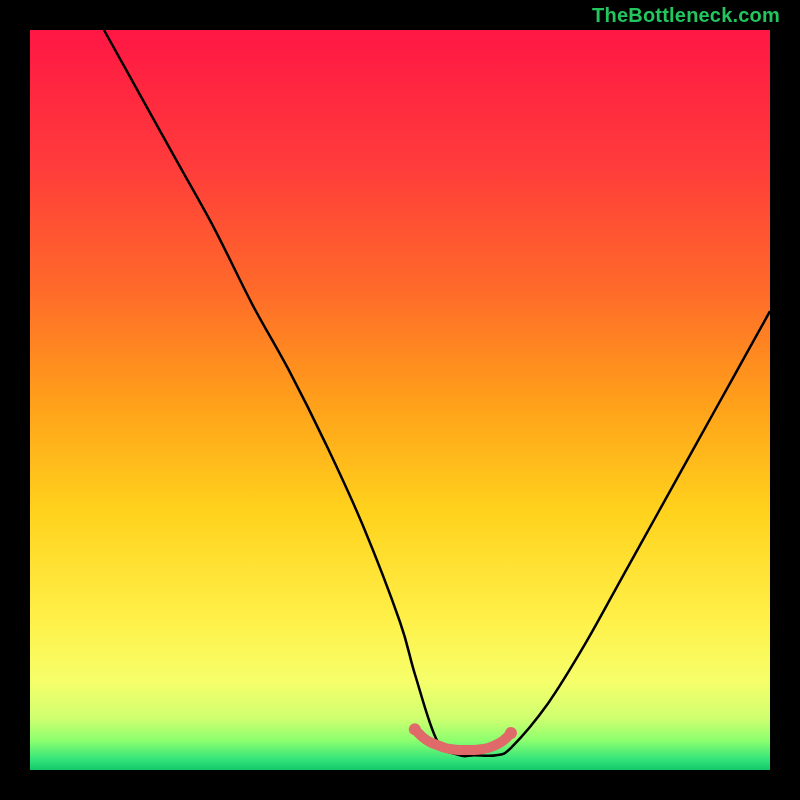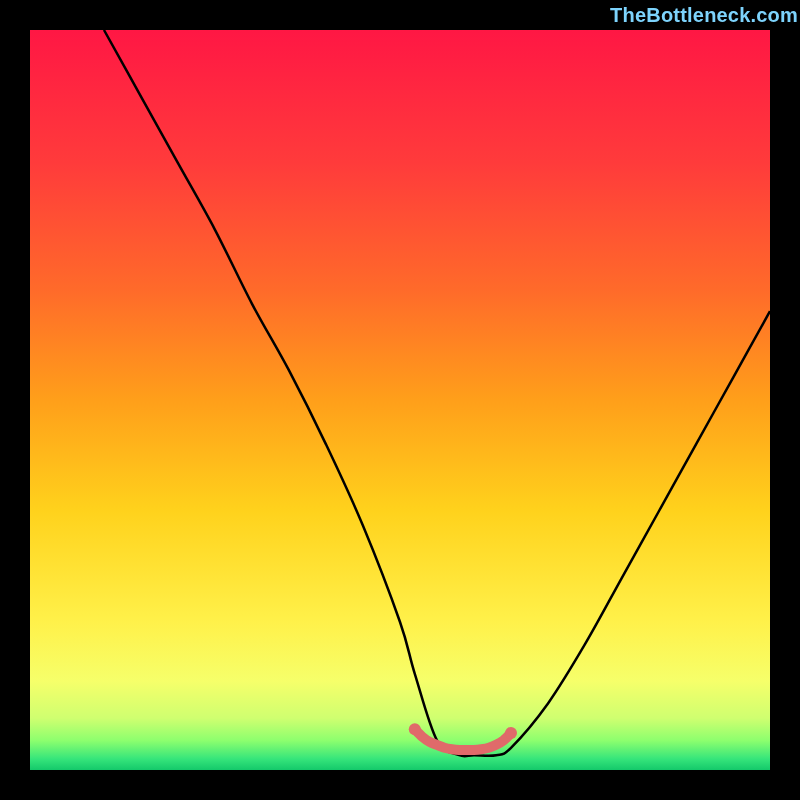--- a/index.html
+++ b/index.html
@@ -19,22 +19,22 @@
   svg.chart {
     position: absolute;
     inset: 0;
     width: 800px;
     height: 800px;
     display: block;
   }
   .watermark {
     position: absolute;
     top: 4px;
-    right: 2px;
-    color: #7dd3fc;
+    right: 20px;
+    color: #22c55e;
     font-weight: 600;
     font-size: 20px;
     letter-spacing: 0.2px;
     user-select: none;
   }
 </style>
 </head>
 <body>
 
 <div class="canvas-wrap">

